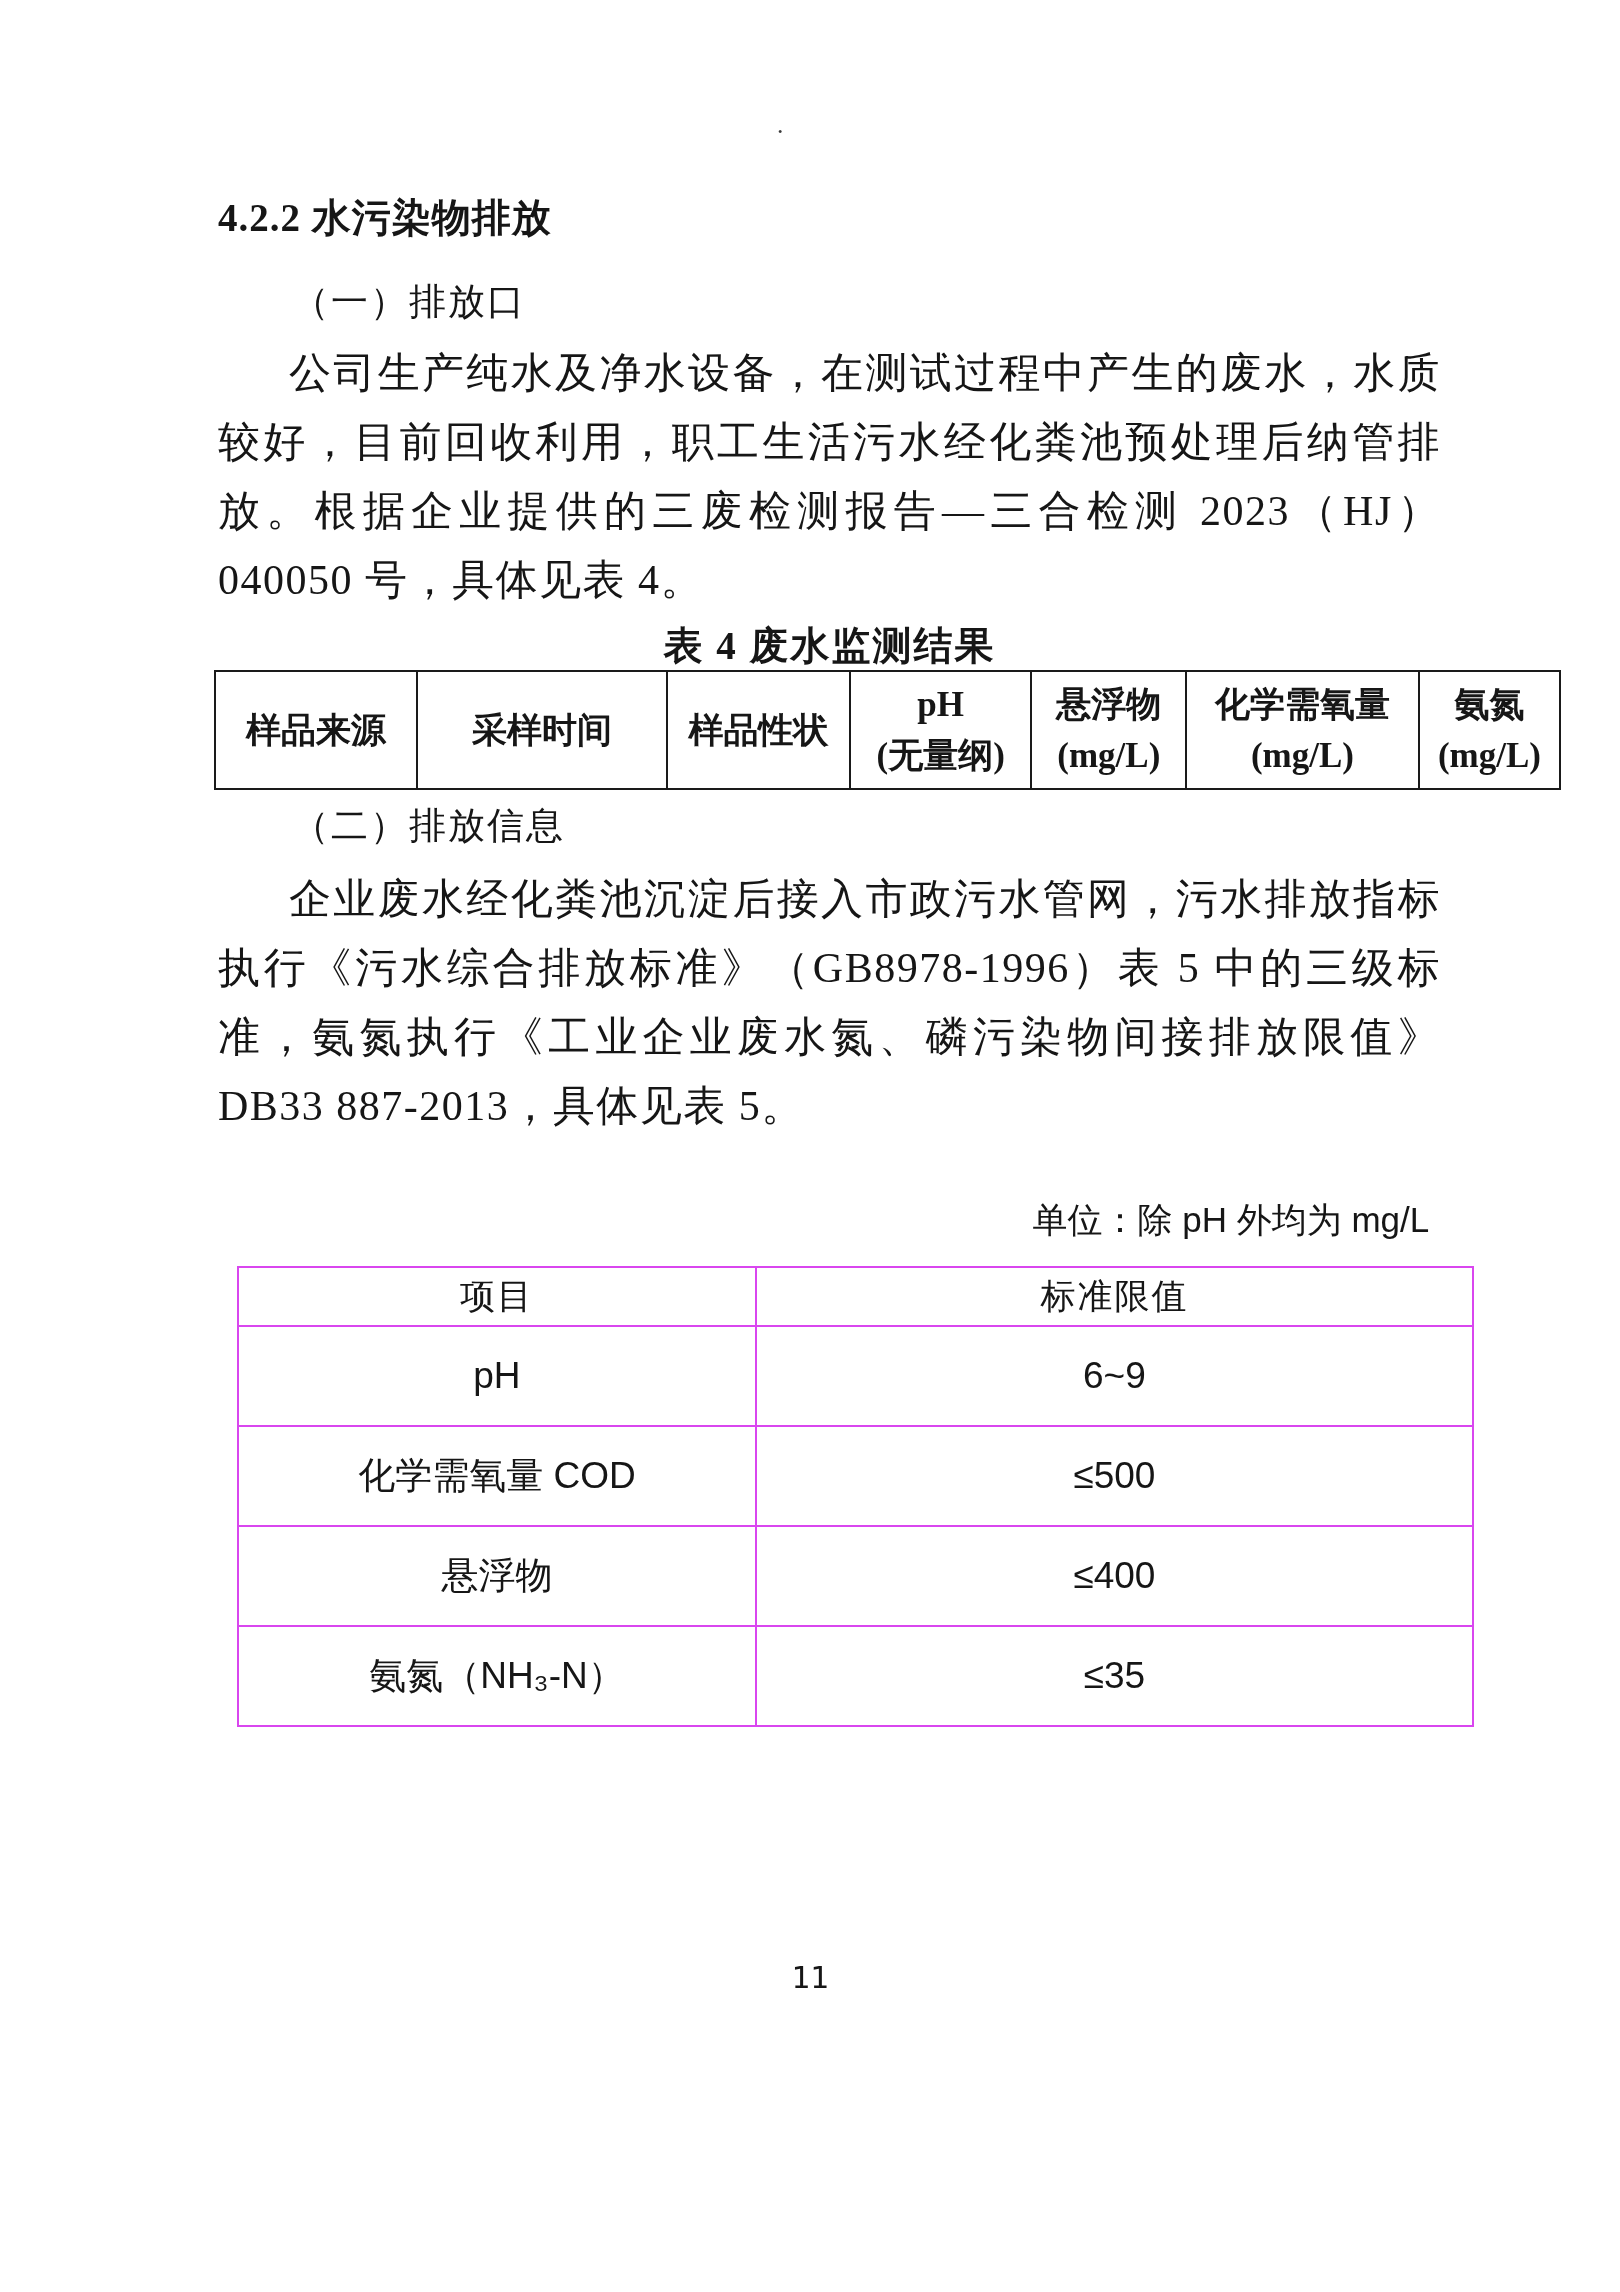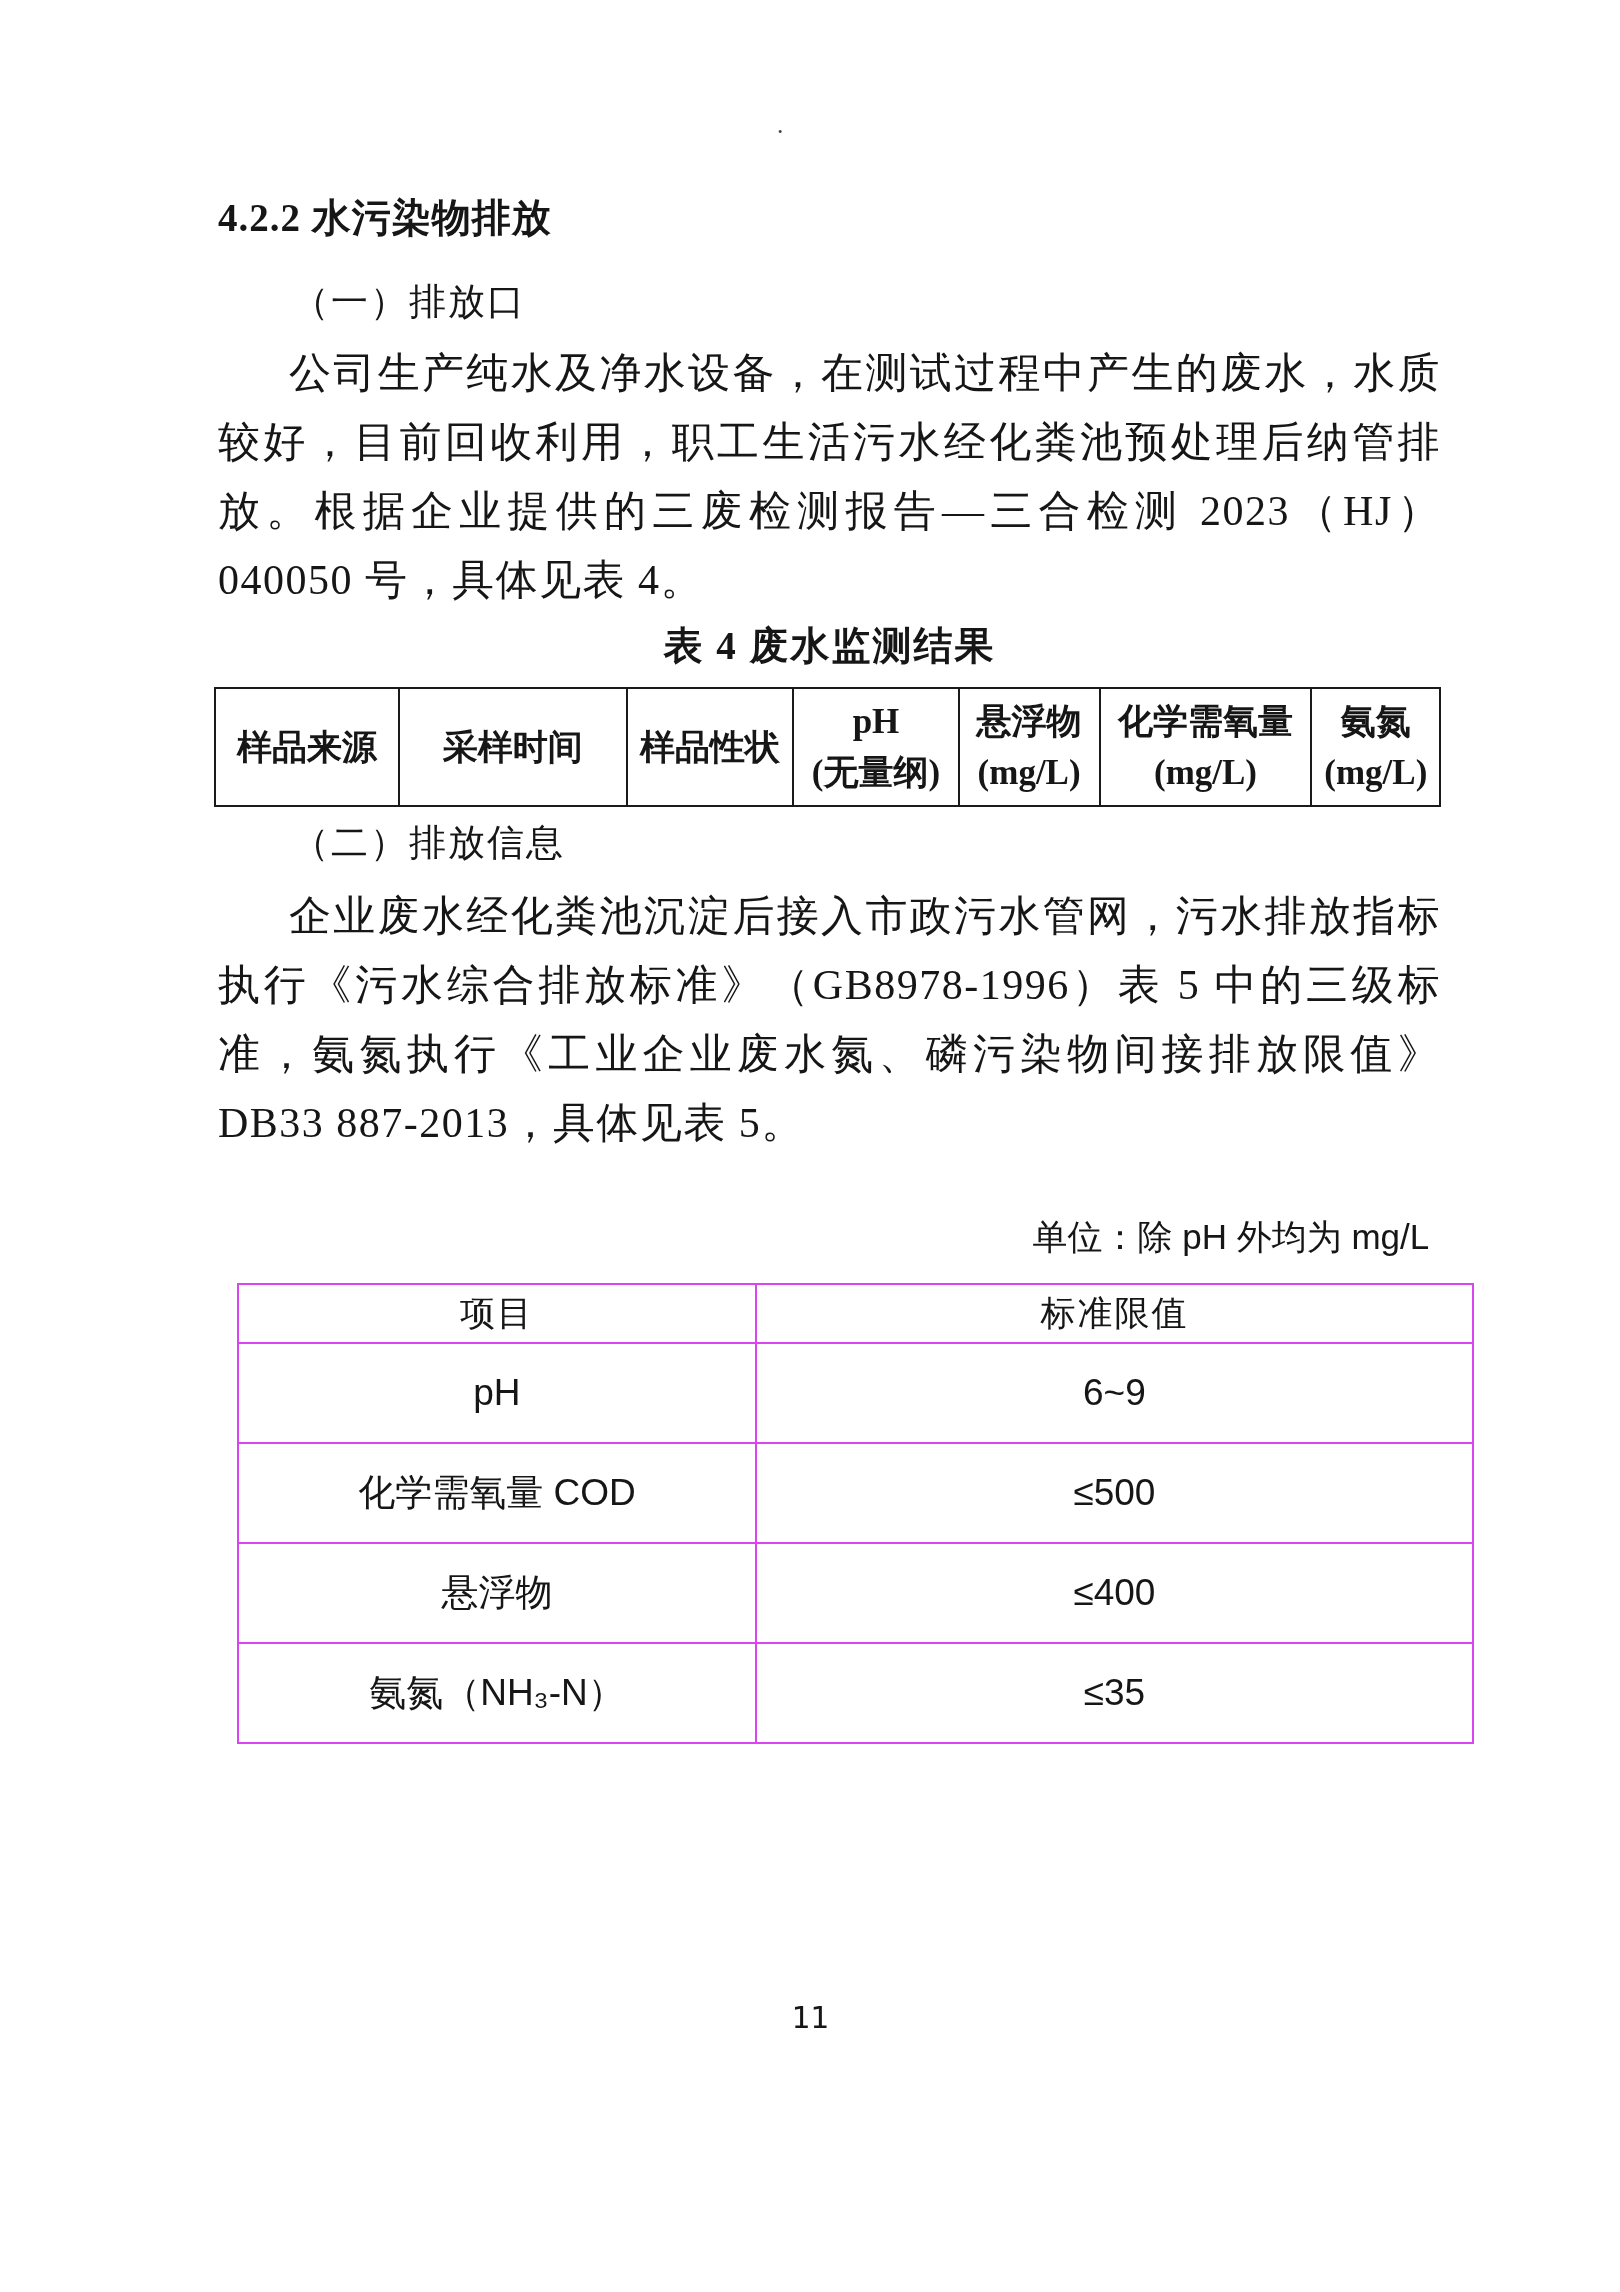--- a/index.html
+++ b/index.html
@@ -64,22 +64,22 @@
     font-size: 35px;
     line-height: 43px;
     font-family: "Liberation Sans", "DejaVu Sans", sans-serif;
     padding-right: 11.8px;
   }
   table {
     border-collapse: collapse;
     table-layout: fixed;
   }
   .t4-table {
-    margin-top: 18px;
-    width: 1227px;
+    margin-top: 1px;
+    width: 1347px;
     margin-left: -3.9px;
     border: 2.9px solid #1a1a1a;
   }
   .t4-table th, .t4-table td {
     border: 2px solid #1a1a1a;
     text-align: center;
     vertical-align: middle;
     padding: 0 3.9px;
     white-space: pre-line;
   }
@@ -115,21 +115,21 @@
   }
   .t5-table td {
     font-family: "Liberation Sans", "DejaVu Sans", sans-serif;
     font-size: 37px;
     height: 98px;
   }
   .t5-table col.c1 { width: 42%; }
   .t5-table col.c2 { width: 58%; }
   .page-number {
     position: absolute;
-    top: 1999px;
+    top: 1959px;
     left: 0;
     width: 100%;
     text-align: center;
     font-size: 31px;
     font-family: "DejaVu Sans Mono", "Liberation Mono", monospace;
   }
 </style>
 </head>
 <body>
 

